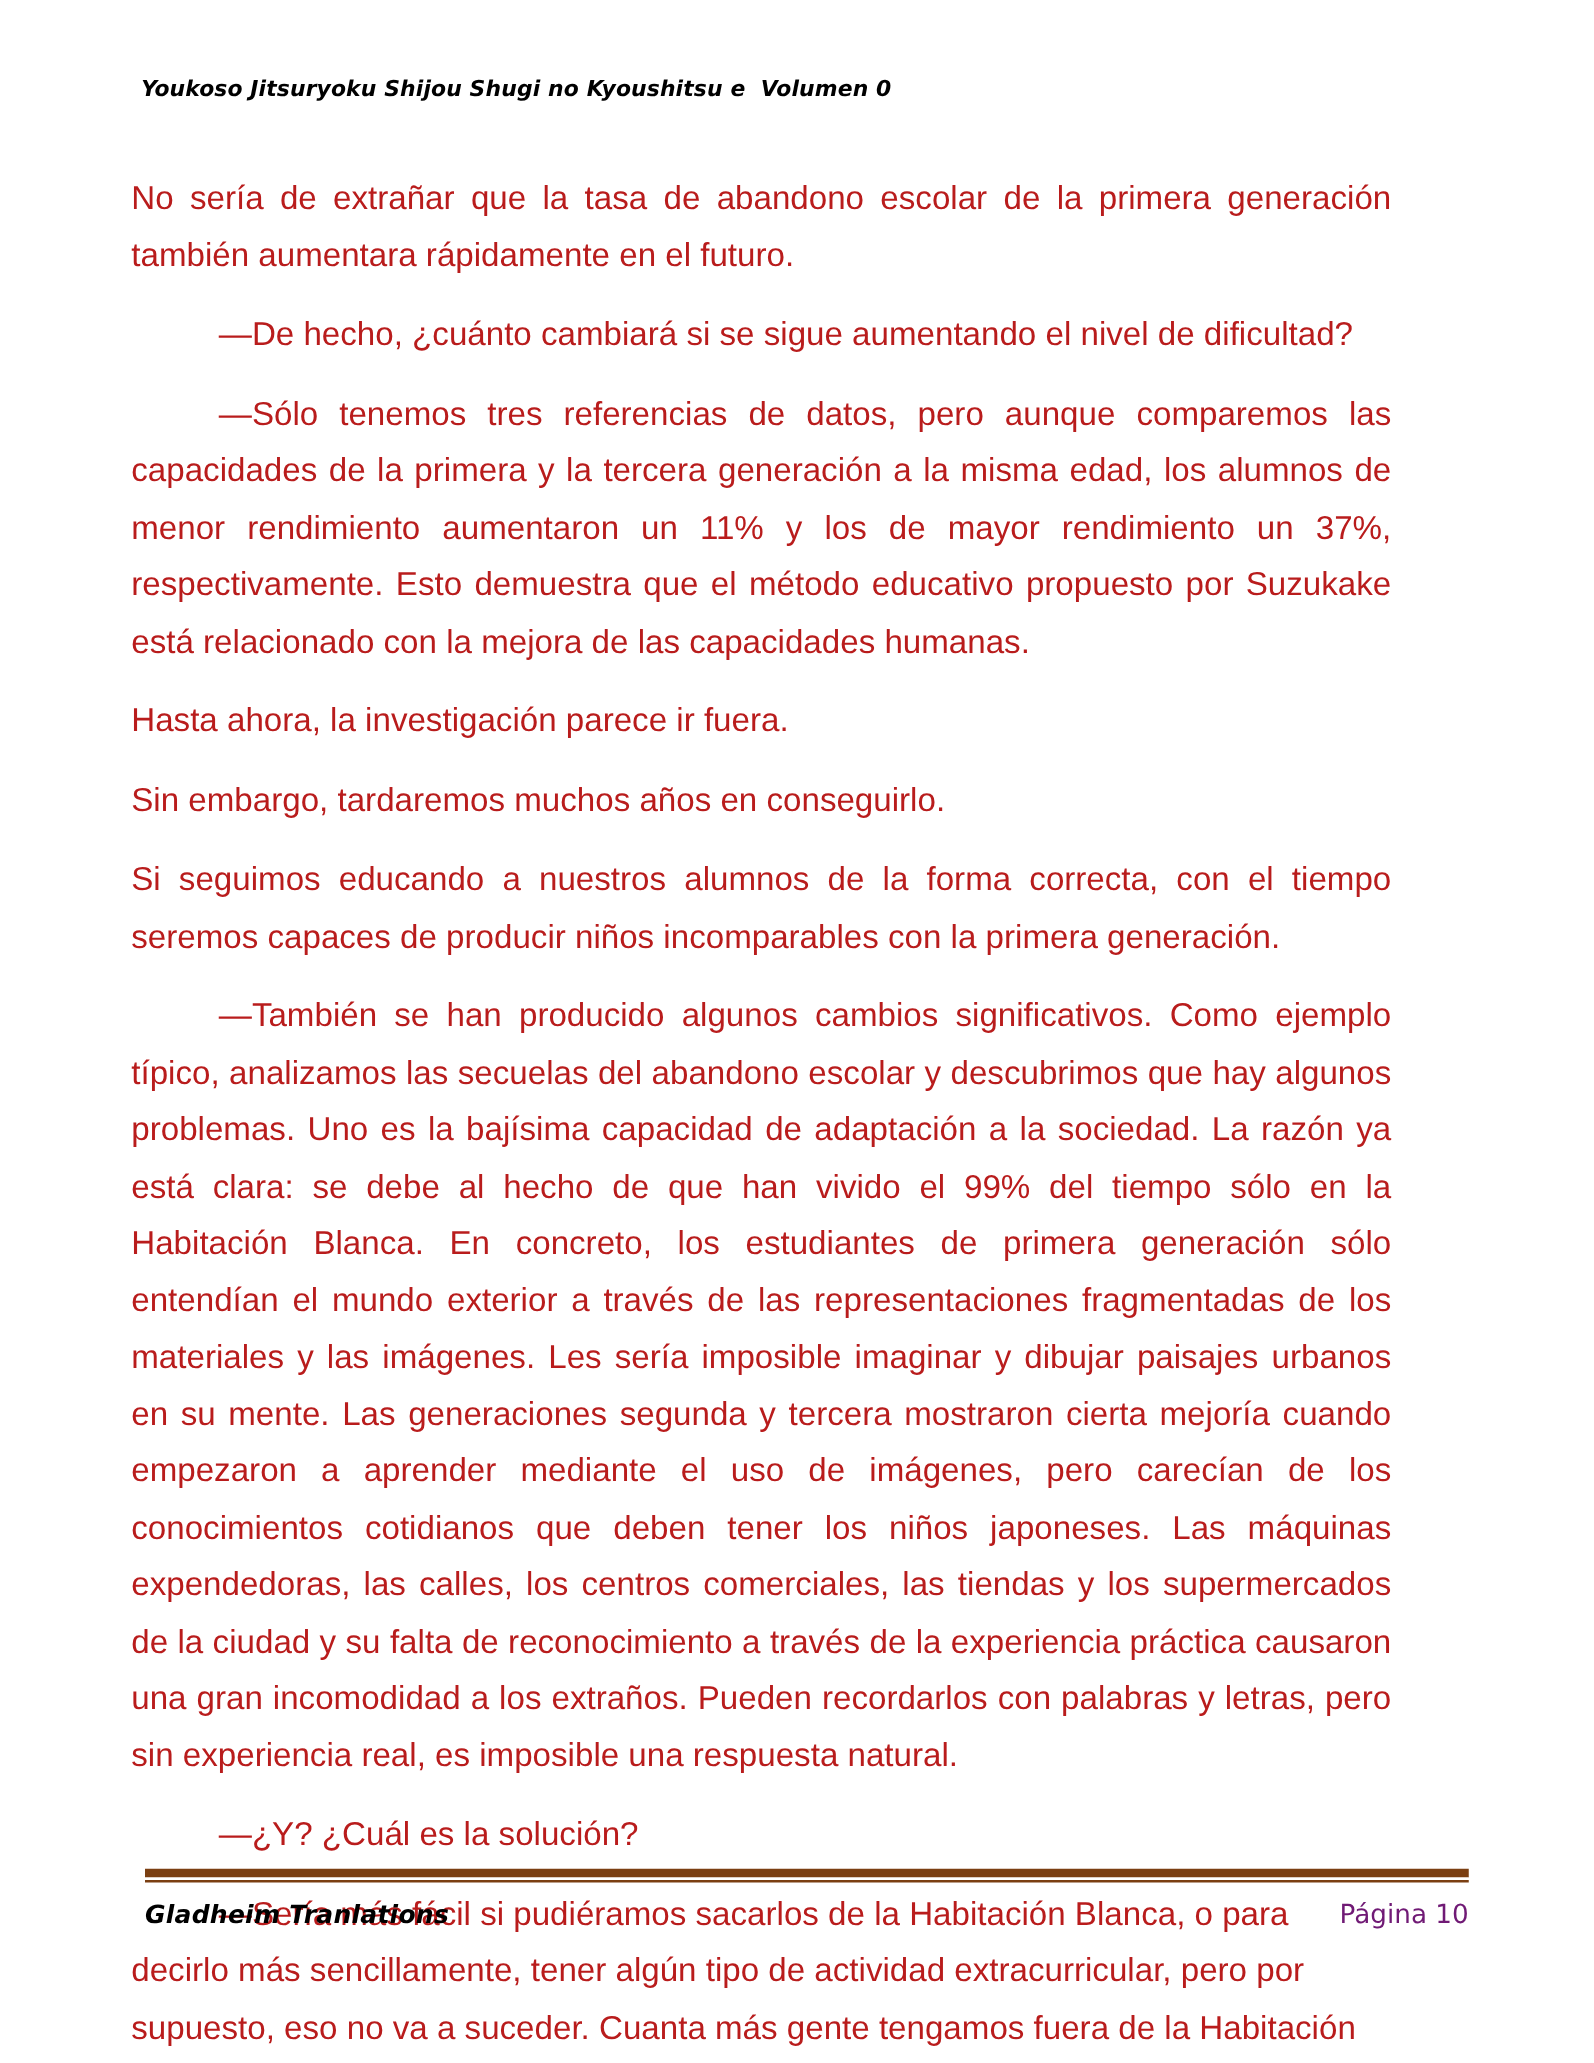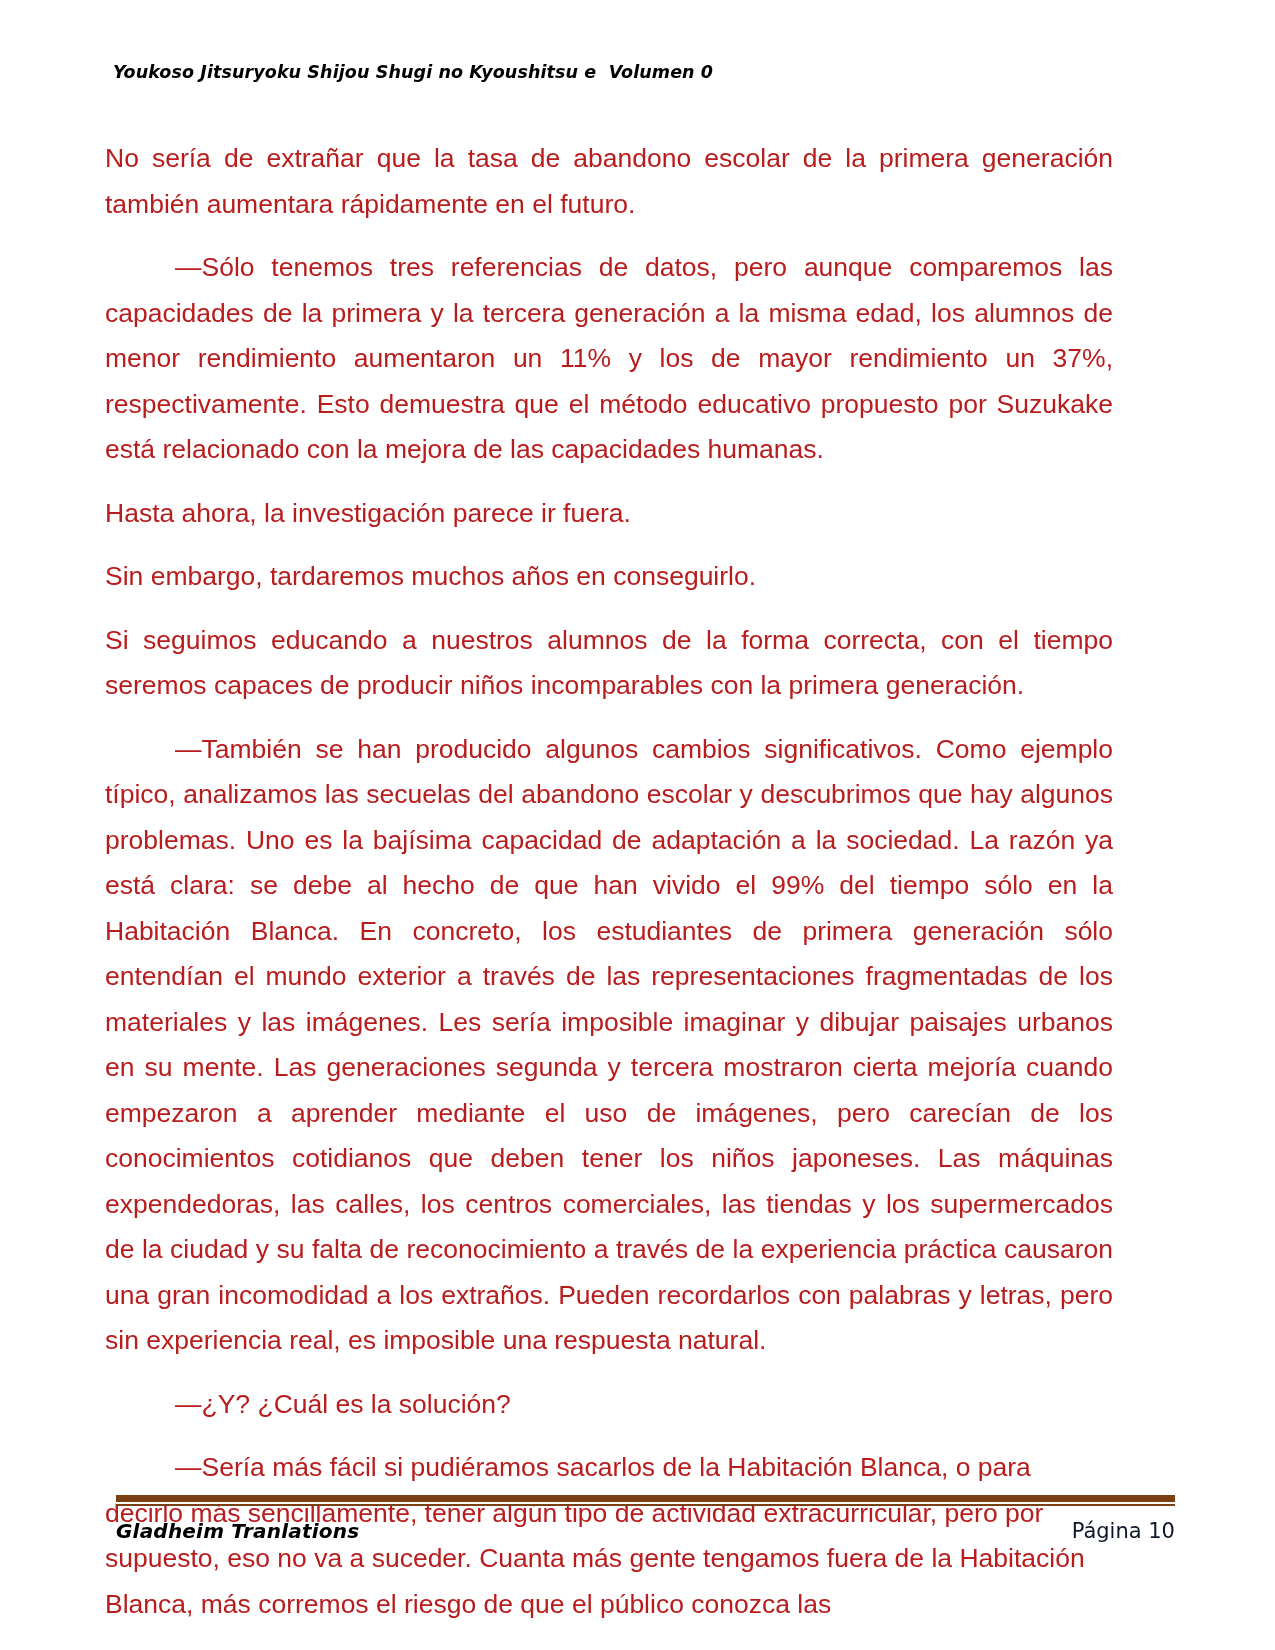--- a/index.html
+++ b/index.html
@@ -98,35 +98,36 @@
     font-size: 20px;
     font-weight: bold;
     font-style: italic;
     letter-spacing: 0.2px;
     color: #000000;
   }
   .footer-page {
     font-family: "DejaVu Sans", sans-serif;
     font-size: 21px;
     font-weight: normal;
-    color: #0f172a;
+    color: #701a75;
     white-space: pre;
   }
 </style>
 </head>
 <body>
 
 <div class="page">
 
   <div class="header">
     <div class="header-title">Youkoso Jitsuryoku Shijou Shugi no Kyoushitsu e  Volumen 0</div>
   </div>
 
   <div class="body-area">
     <p class="para">No sería de extrañar que la tasa de abandono escolar de la primera generación también aumentara rápidamente en el futuro.</p>
+    <p class="para indent">—De hecho, ¿cuánto cambiará si se sigue aumentando el nivel de dificultad?</p>
     <p class="para indent">—Sólo tenemos tres referencias de datos, pero aunque comparemos las capacidades de la primera y la tercera generación a la misma edad, los alumnos de menor rendimiento aumentaron un 11% y los de mayor rendimiento un 37%, respectivamente. Esto demuestra que el método educativo propuesto por Suzukake está relacionado con la mejora de las capacidades humanas.</p>
     <p class="para nojust">Hasta ahora, la investigación parece ir fuera.</p>
     <p class="para nojust">Sin embargo, tardaremos muchos años en conseguirlo.</p>
     <p class="para">Si seguimos educando a nuestros alumnos de la forma correcta, con el tiempo seremos capaces de producir niños incomparables con la primera generación.</p>
     <p class="para indent">—También se han producido algunos cambios significativos. Como ejemplo típico, analizamos las secuelas del abandono escolar y descubrimos que hay algunos problemas. Uno es la bajísima capacidad de adaptación a la sociedad. La razón ya está clara: se debe al hecho de que han vivido el 99% del tiempo sólo en la Habitación Blanca. En concreto, los estudiantes de primera generación sólo entendían el mundo exterior a través de las representaciones fragmentadas de los materiales y las imágenes. Les sería imposible imaginar y dibujar paisajes urbanos en su mente. Las generaciones segunda y tercera mostraron cierta mejoría cuando empezaron a aprender mediante el uso de imágenes, pero carecían de los conocimientos cotidianos que deben tener los niños japoneses. Las máquinas expendedoras, las calles, los centros comerciales, las tiendas y los supermercados de la ciudad y su falta de reconocimiento a través de la experiencia práctica causaron una gran incomodidad a los extraños. Pueden recordarlos con palabras y letras, pero sin experiencia real, es imposible una respuesta natural.</p>
     <p class="para indent nojust">—¿Y? ¿Cuál es la solución?</p>
     <p class="para indent last">—Sería más fácil si pudiéramos sacarlos de la Habitación Blanca, o para decirlo más sencillamente, tener algún tipo de actividad extracurricular, pero por supuesto, eso no va a suceder. Cuanta más gente tengamos fuera de la Habitación Blanca, más corremos el riesgo de que el público conozca las</p>
   </div>
 
   <div class="footer">

